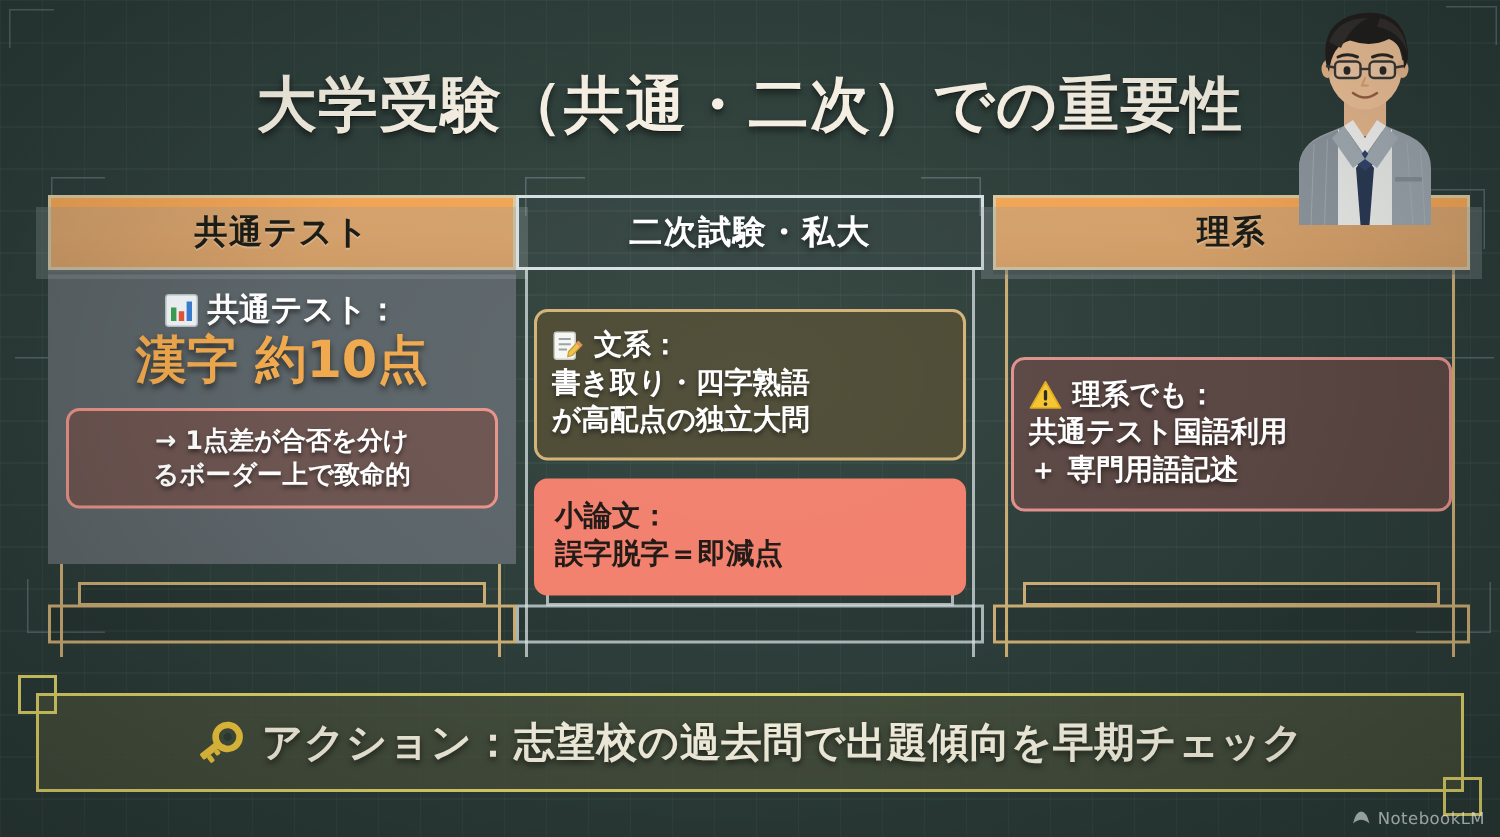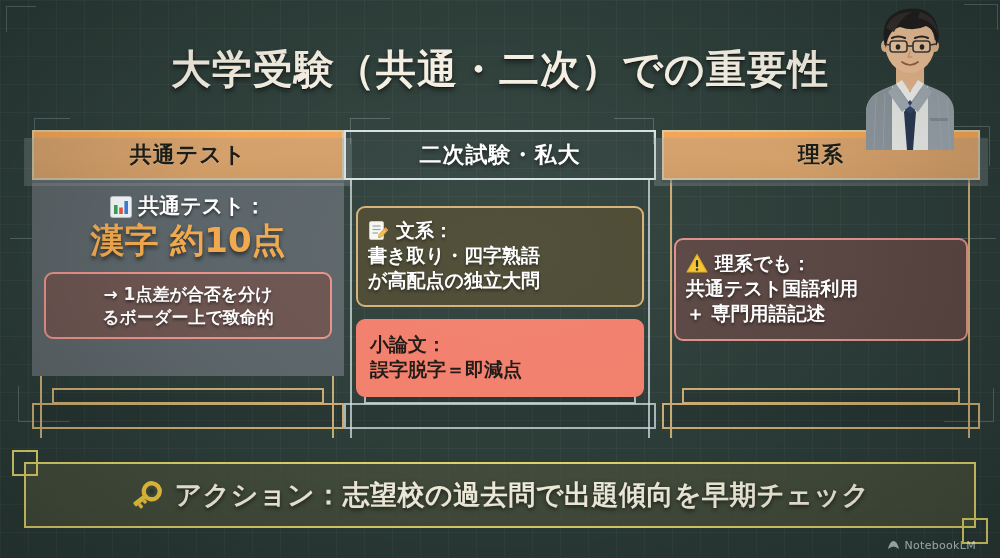--- a/index.html
+++ b/index.html
@@ -259,21 +259,21 @@
   .corner-sq {
     position: absolute;
     width: 26px; height: 26px;
     border: 2px solid #e0d56a;
     z-index: 26;
   }
 
   
   #watermark {
     position: absolute;
-    right: 24px;
+    right: 10px;
     bottom: 6px;
     display: flex;
     align-items: center;
     gap: 5px;
     font-size: 11px;
     color: rgba(226,232,230,0.62);
     letter-spacing: 0.3px;
     z-index: 70;
   }
 

